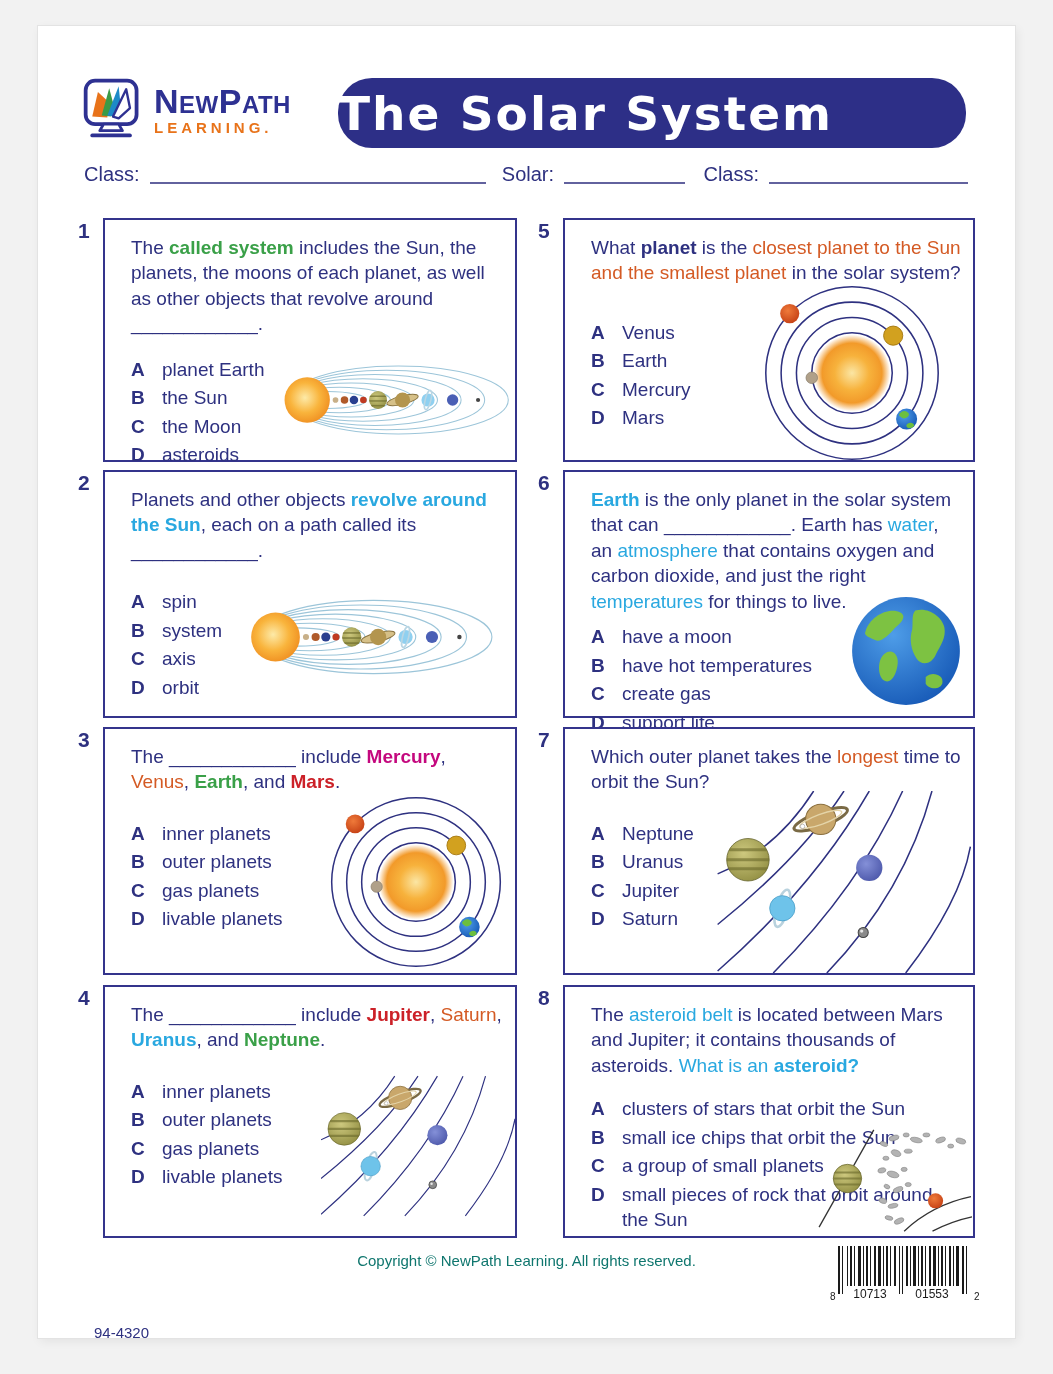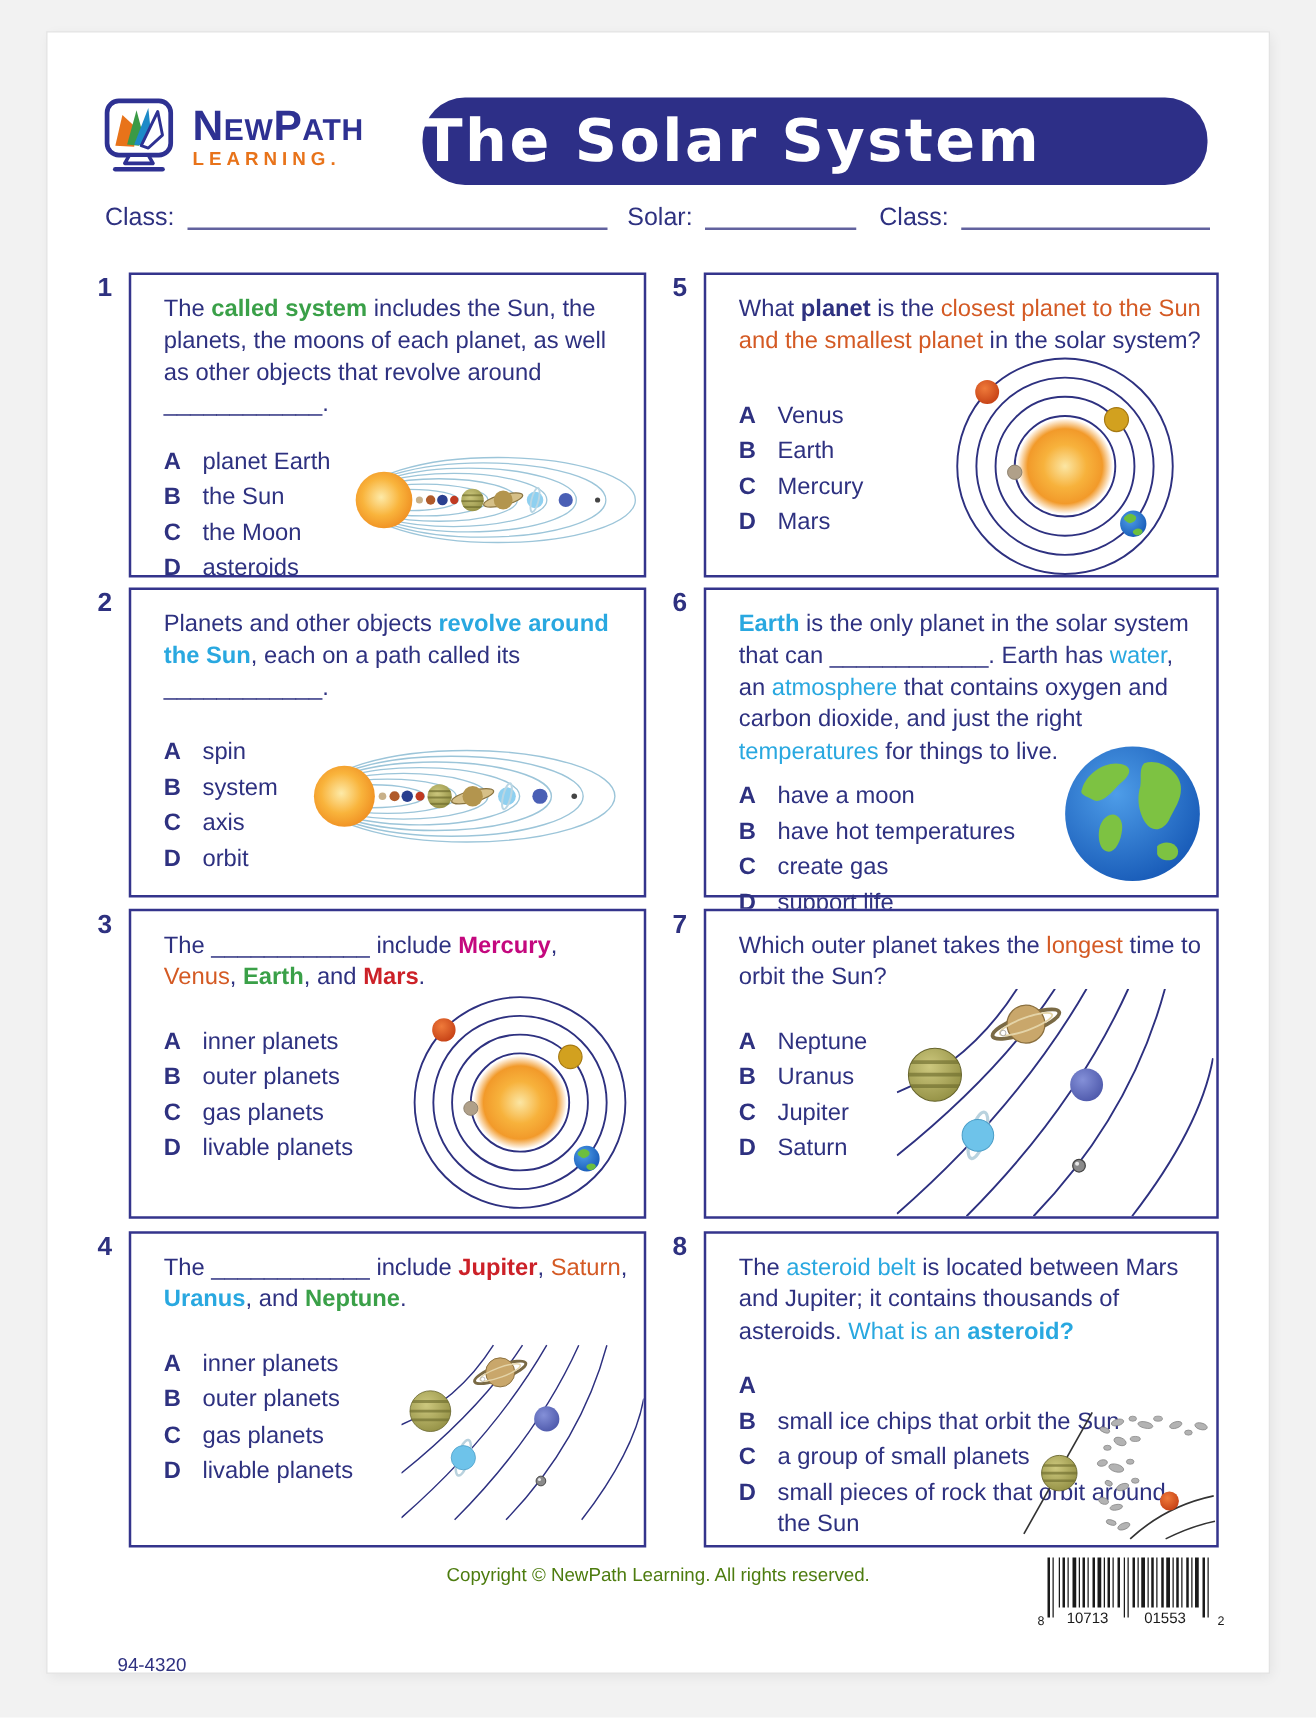--- a/index.html
+++ b/index.html
@@ -67,21 +67,21 @@
   .q1 .ill{left:172px;top:130px;width:236px;height:100px}
   .q2 .ill{left:138px;top:112px;width:254px;height:106px}
   .q3 .ill{left:222px;top:64px;width:178px;height:178px}
   .q4 .ill{left:216px;top:70px;width:194px;height:178px}
   .q5 .ill{left:196px;top:62px;width:182px;height:182px}
   .q6 .ill{left:284px;top:122px;width:114px;height:114px}
   .q7 .ill{left:152px;top:62px;width:254px;height:182px}
   .q8 .ill{left:246px;top:136px;width:162px;height:112px}
 
   
-  .copyright{left:0;top:1252px;width:1053px;text-align:center;font-size:15px;color:#4d7c0f}
+  .copyright{left:0;top:1252px;width:1053px;text-align:center;font-size:15px;color:#0f766e}
   .product-code{left:94px;top:1324px;font-size:15px;color:#2e3180}
   .barcode{left:828px;top:1244px;width:158px;height:64px;background:#fff}
   .hidden-defs{position:absolute;width:0;height:0;overflow:hidden}
 </style>
 </head>
 <body>
 
 <svg class="hidden-defs" aria-hidden="true">
   <defs>
     <radialGradient id="gSun" cx="45%" cy="45%" r="60%">
@@ -446,20 +446,21 @@
     <svg class="ill" preserveAspectRatio="xMidYMid meet">
         <use href="#ill-arcs"></use>
       </svg>
   </div>
     <div class="card q8">
     <span class="qnum">8</span>
     <div class="prompt"><span>The </span><span class="blue">asteroid belt</span><span> is located between Mars and Jupiter; it contains thousands of asteroids.  </span><span class="blue">What is an </span><span class="blueB">asteroid?</span></div>
     <div class="options">
         <div class="option">
           <span class="opt-letter">A</span>
+          <span class="opt-text">clusters of stars that orbit the Sun</span>
         </div>
         <div class="option">
           <span class="opt-letter">B</span>
           <span class="opt-text">small ice chips that orbit the Sun</span>
         </div>
         <div class="option">
           <span class="opt-letter">C</span>
           <span class="opt-text">a group of small planets</span>
         </div>
         <div class="option">

